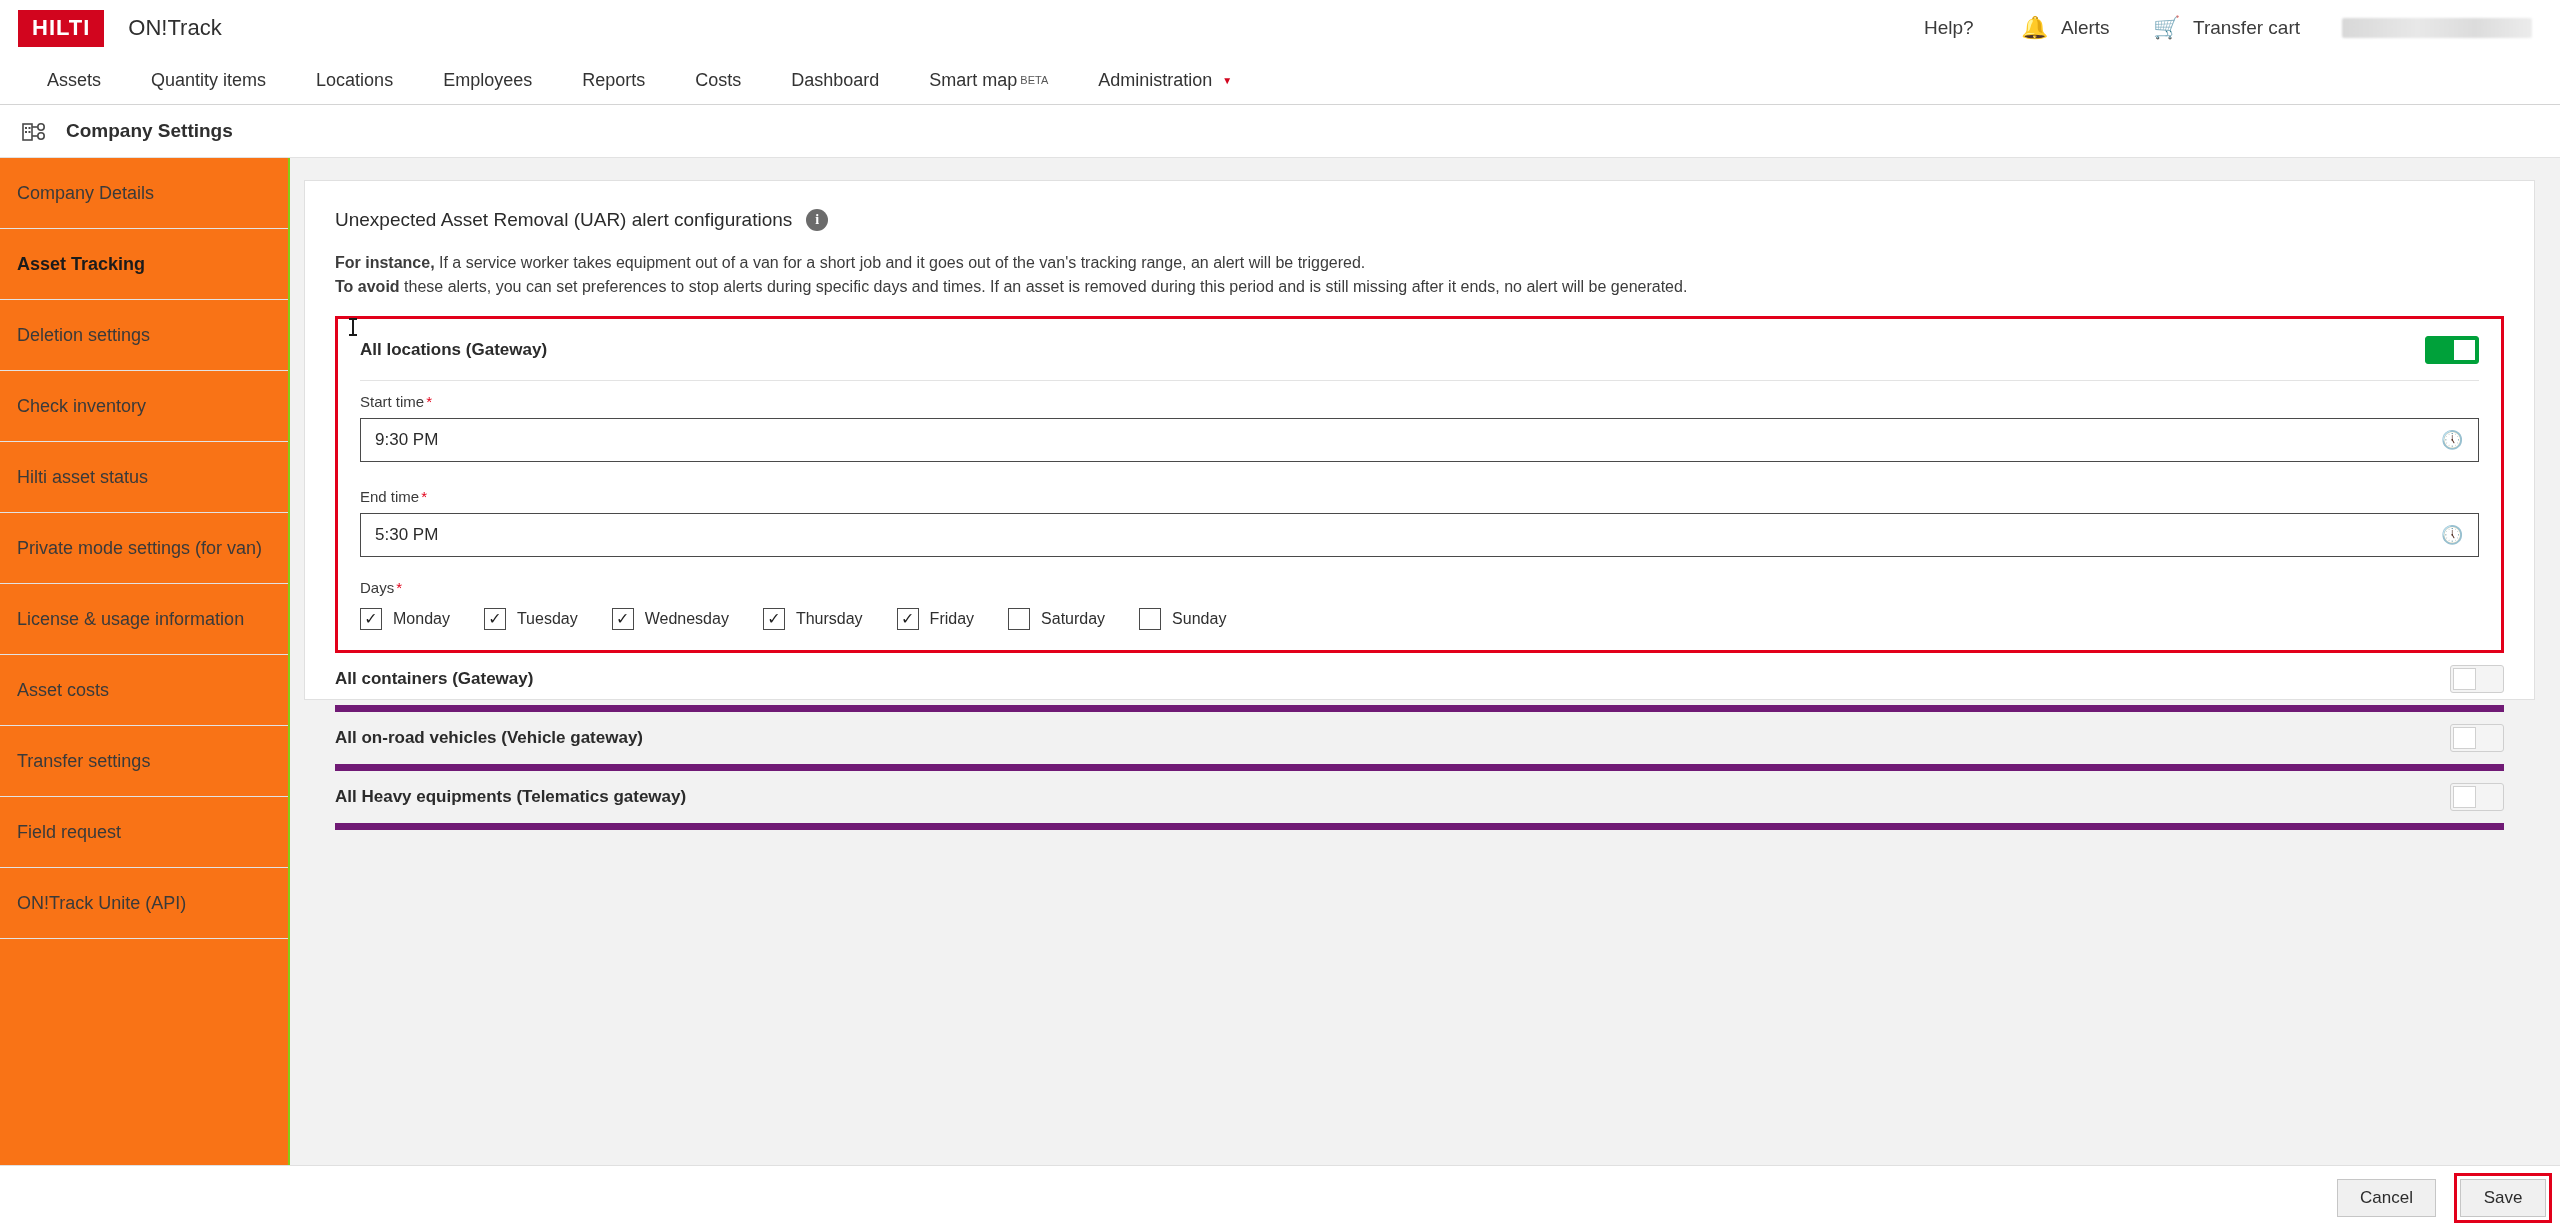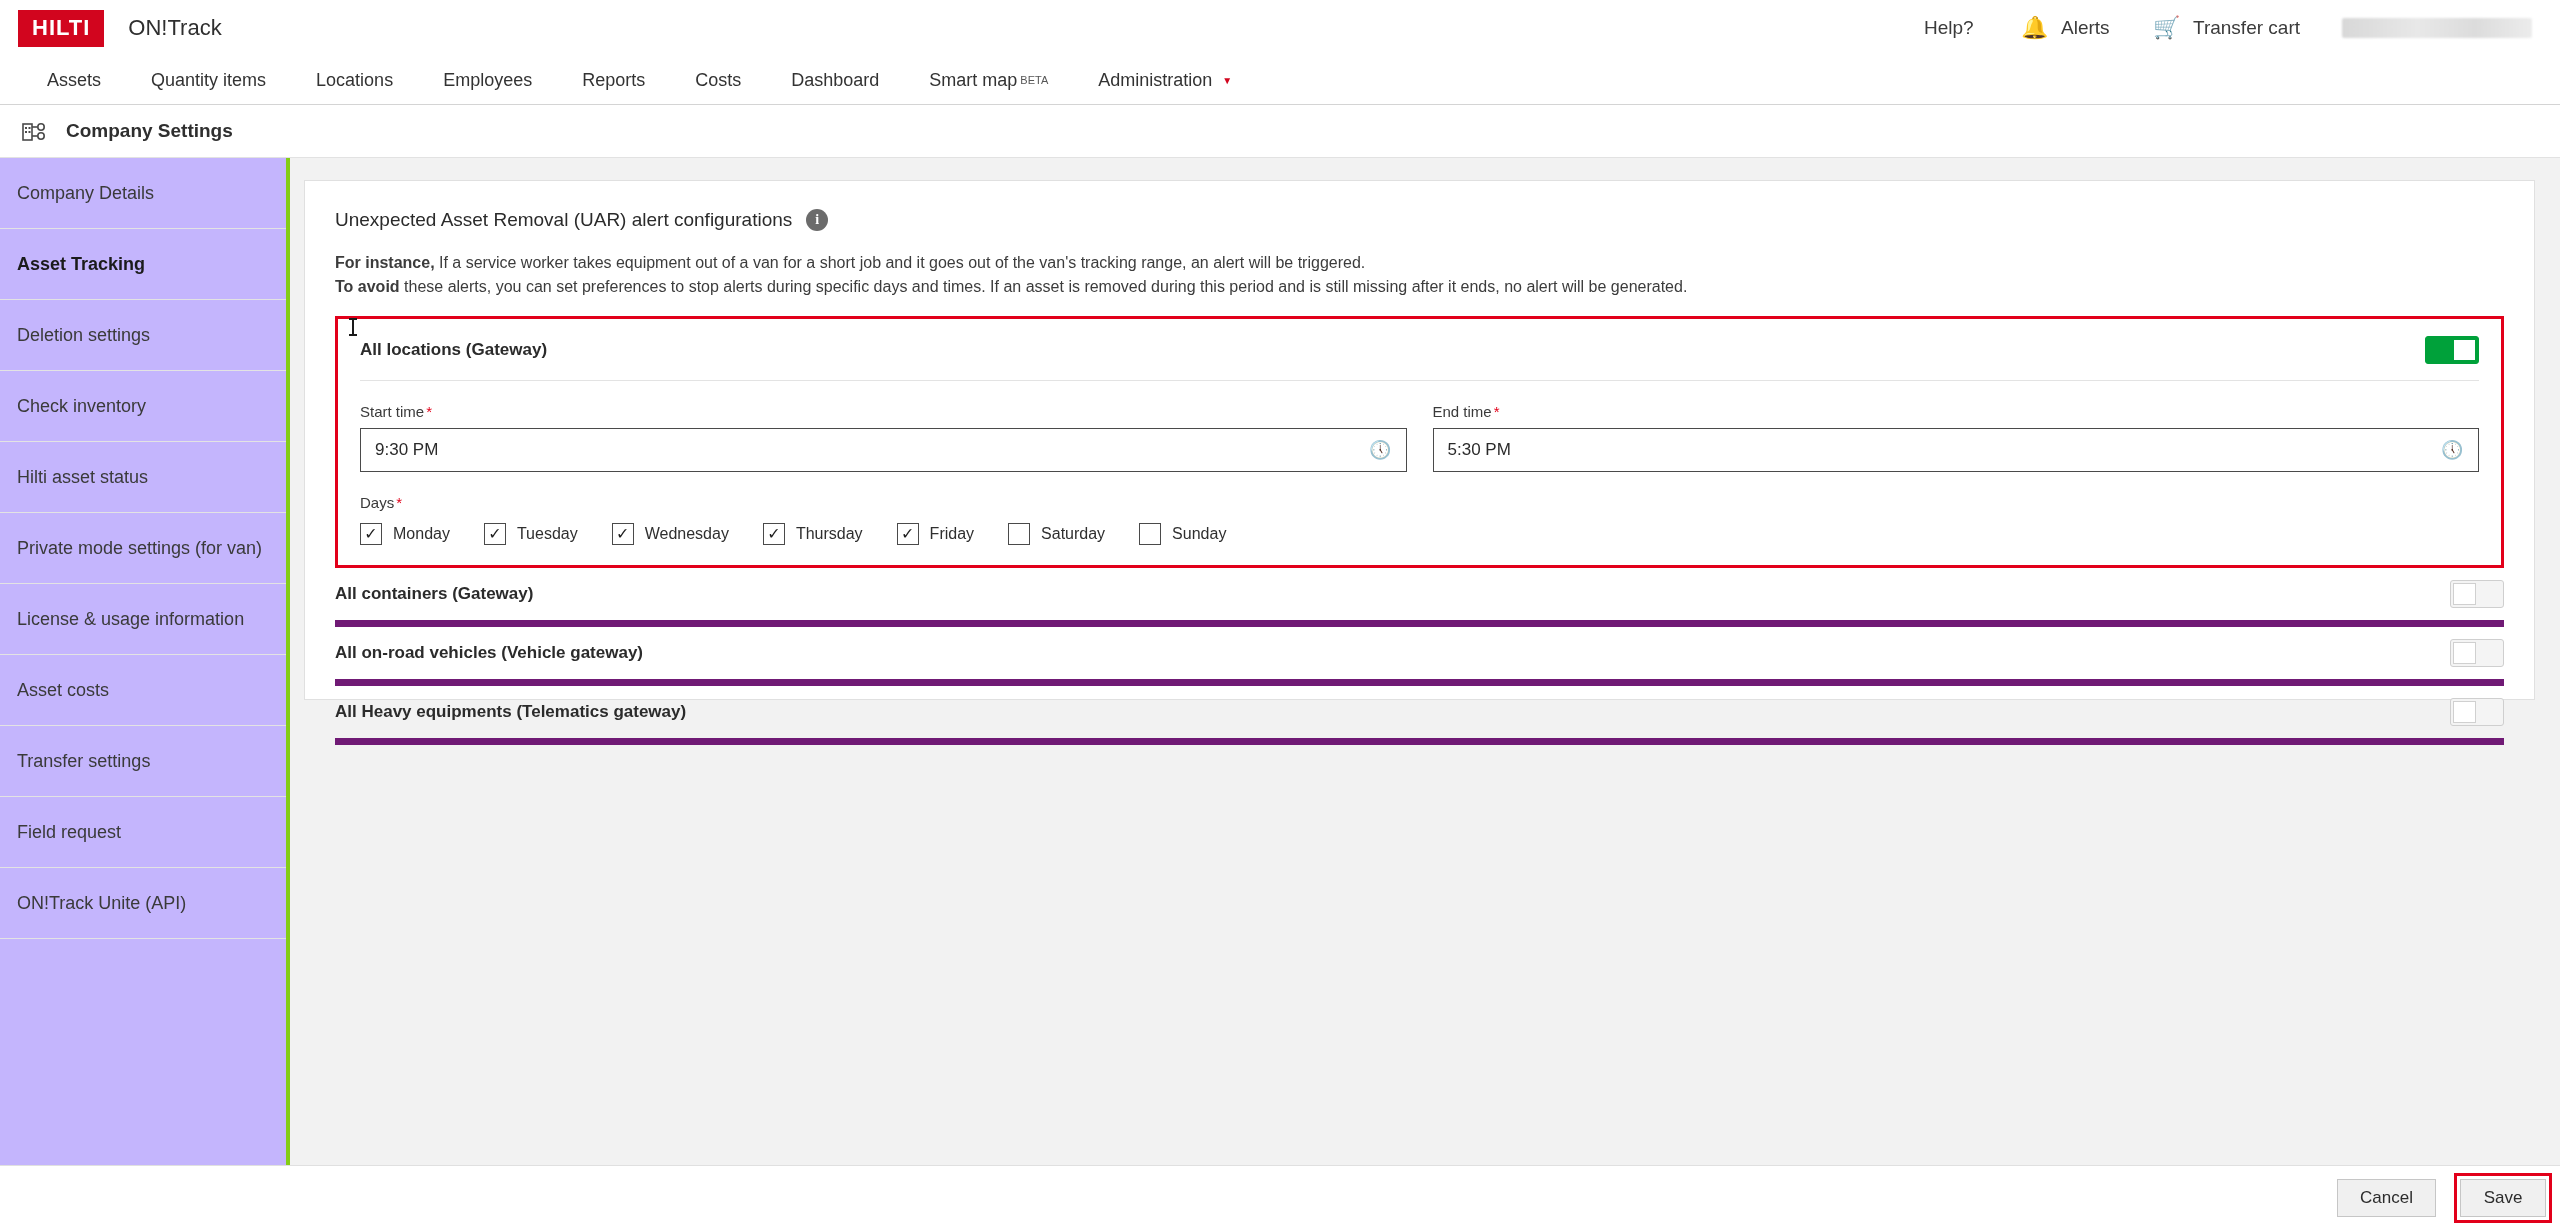--- a/index.html
+++ b/index.html
@@ -115,22 +115,22 @@
   
   .content {
     flex: 1 1 auto;
     display: flex;
     border-top: 1px solid #e2e2e2;
     min-height: 0;
     position: relative;
   }
   .sidebar {
     width: 290px;
-    border-right: 4px solid #84cc16;
-    background: #c4b5fd;
+    border-right: 2px solid #84cc16;
+    background: #f97316;
     flex: 0 0 290px;
   }
   .side-item {
     height: 71px;
     display: flex; align-items: center;
     padding-left: 17px;
     font-size: 18px;
     color: #3a3a3a;
     border-bottom: 1px solid #e3e3e3;
   }
@@ -184,21 +184,21 @@
   }
   .toggle .knob {
     position: absolute; top: 2px; left: 2px;
     width: 23px; height: 22px;
     background: #ffffff;
     border: 1px solid #d0d0d0;
   }
   .toggle.on { background: #00a13a; border-color: #00a13a; }
   .toggle.on .knob { left: 27px; border-color: #00a13a; }
 
-  .field-row { display: flex; gap: 26px; margin-top: 22px; }
+  .field-row { display: flex; gap: 26px; margin-top: 12px; flex-direction: column; }
   .field { flex: 1 1 0; min-width: 0; }
   .field-label { font-size: 15px; color: #3a3a3a; margin-bottom: 8px; }
   .req { color: #e2001a; margin-left: 2px; }
   .input {
     height: 44px;
     border: 1px solid #4a4a4a;
     display: flex; align-items: center;
     padding: 0 14px;
     font-size: 17px; color: #2b2b2b;
     background: #ffffff;

